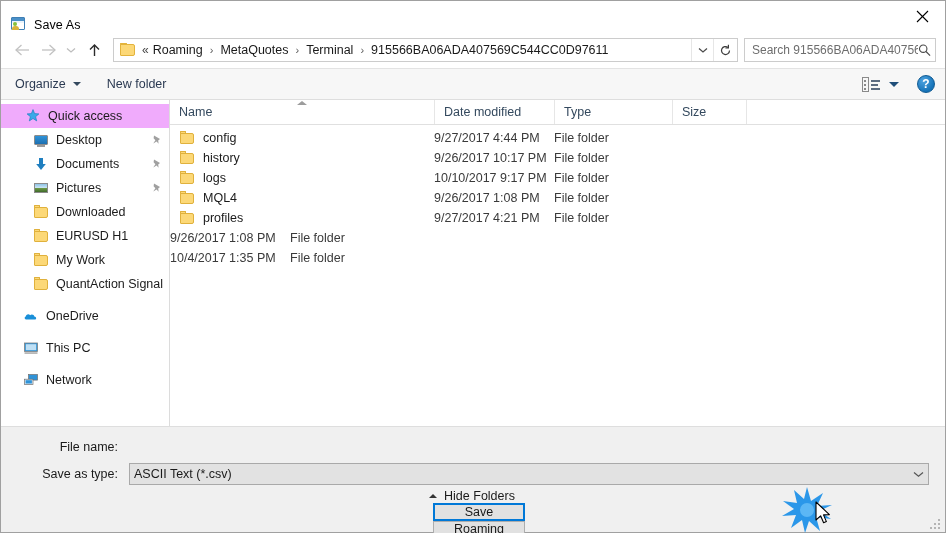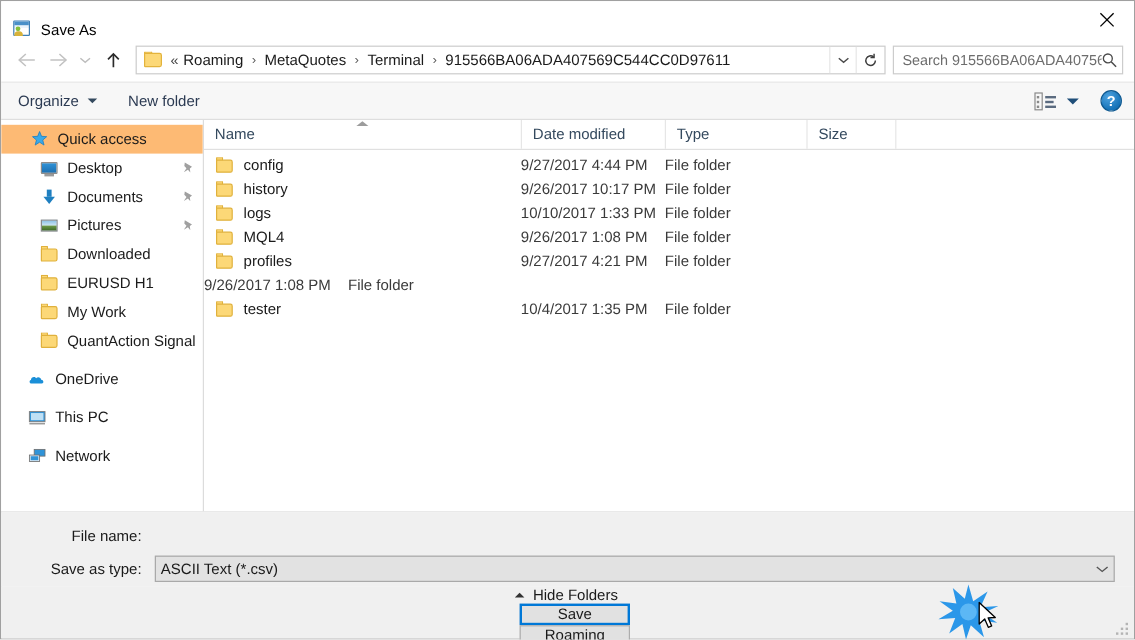--- a/index.html
+++ b/index.html
@@ -212,21 +212,21 @@
   }
   .snode {
     height: 24px;
     display: flex; align-items: center;
     padding-left: 22px; padding-right: 6px;
     font-size: 12.5px; color: #1b1b1b;
     position: relative;
   }
   .snode.root { padding-left: 22px; }
   .snode.child { padding-left: 32px; }
-  .snode.selected { background: #fdba74; padding-left: 24px; }
+  .snode.selected { background: #f0abfc; padding-left: 24px; }
   .snode .sicon {
     width: 16px; height: 16px; flex: none;
     margin-right: 7px; position: relative;
   }
   .snode .slabel { white-space: nowrap; overflow: hidden; }
   .pin {
     margin-left: auto; flex: none;
     width: 12px; height: 12px; position: relative;
   }
   .group-gap { height: 8px; }
@@ -688,21 +688,21 @@
           <div class="cell-size"></div>
         </div>
         <div class="row">
           <div class="cell-name">
             <span class="ficon ic-folder">
                 <span class="ft"></span>
                 <span class="fb"></span>
               </span>
             <span>logs</span>
           </div>
-          <div class="cell-date">10/10/2017 1:33 PM</div>
+          <div class="cell-date">10/10/2017 9:17 PM</div>
           <div class="cell-type">File folder</div>
           <div class="cell-size"></div>
         </div>
         <div class="row">
           <div class="cell-name">
             <span class="ficon ic-folder">
                 <span class="ft"></span>
                 <span class="fb"></span>
               </span>
             <span>MQL4</span>
@@ -722,27 +722,20 @@
           <div class="cell-date">9/27/2017 4:21 PM</div>
           <div class="cell-type">File folder</div>
           <div class="cell-size"></div>
         </div>
         <div class="row">
           <div class="cell-date">9/26/2017 1:08 PM</div>
           <div class="cell-type">File folder</div>
           <div class="cell-size"></div>
         </div>
         <div class="row">
-          <div class="cell-name">
-            <span class="ficon ic-folder">
-                <span class="ft"></span>
-                <span class="fb"></span>
-              </span>
-            <span>tester</span>
-          </div>
           <div class="cell-date">10/4/2017 1:35 PM</div>
           <div class="cell-type">File folder</div>
           <div class="cell-size"></div>
         </div>
       </div>
     </div>
   </div>
 
   <div class="formarea">
     <div class="formrow">

